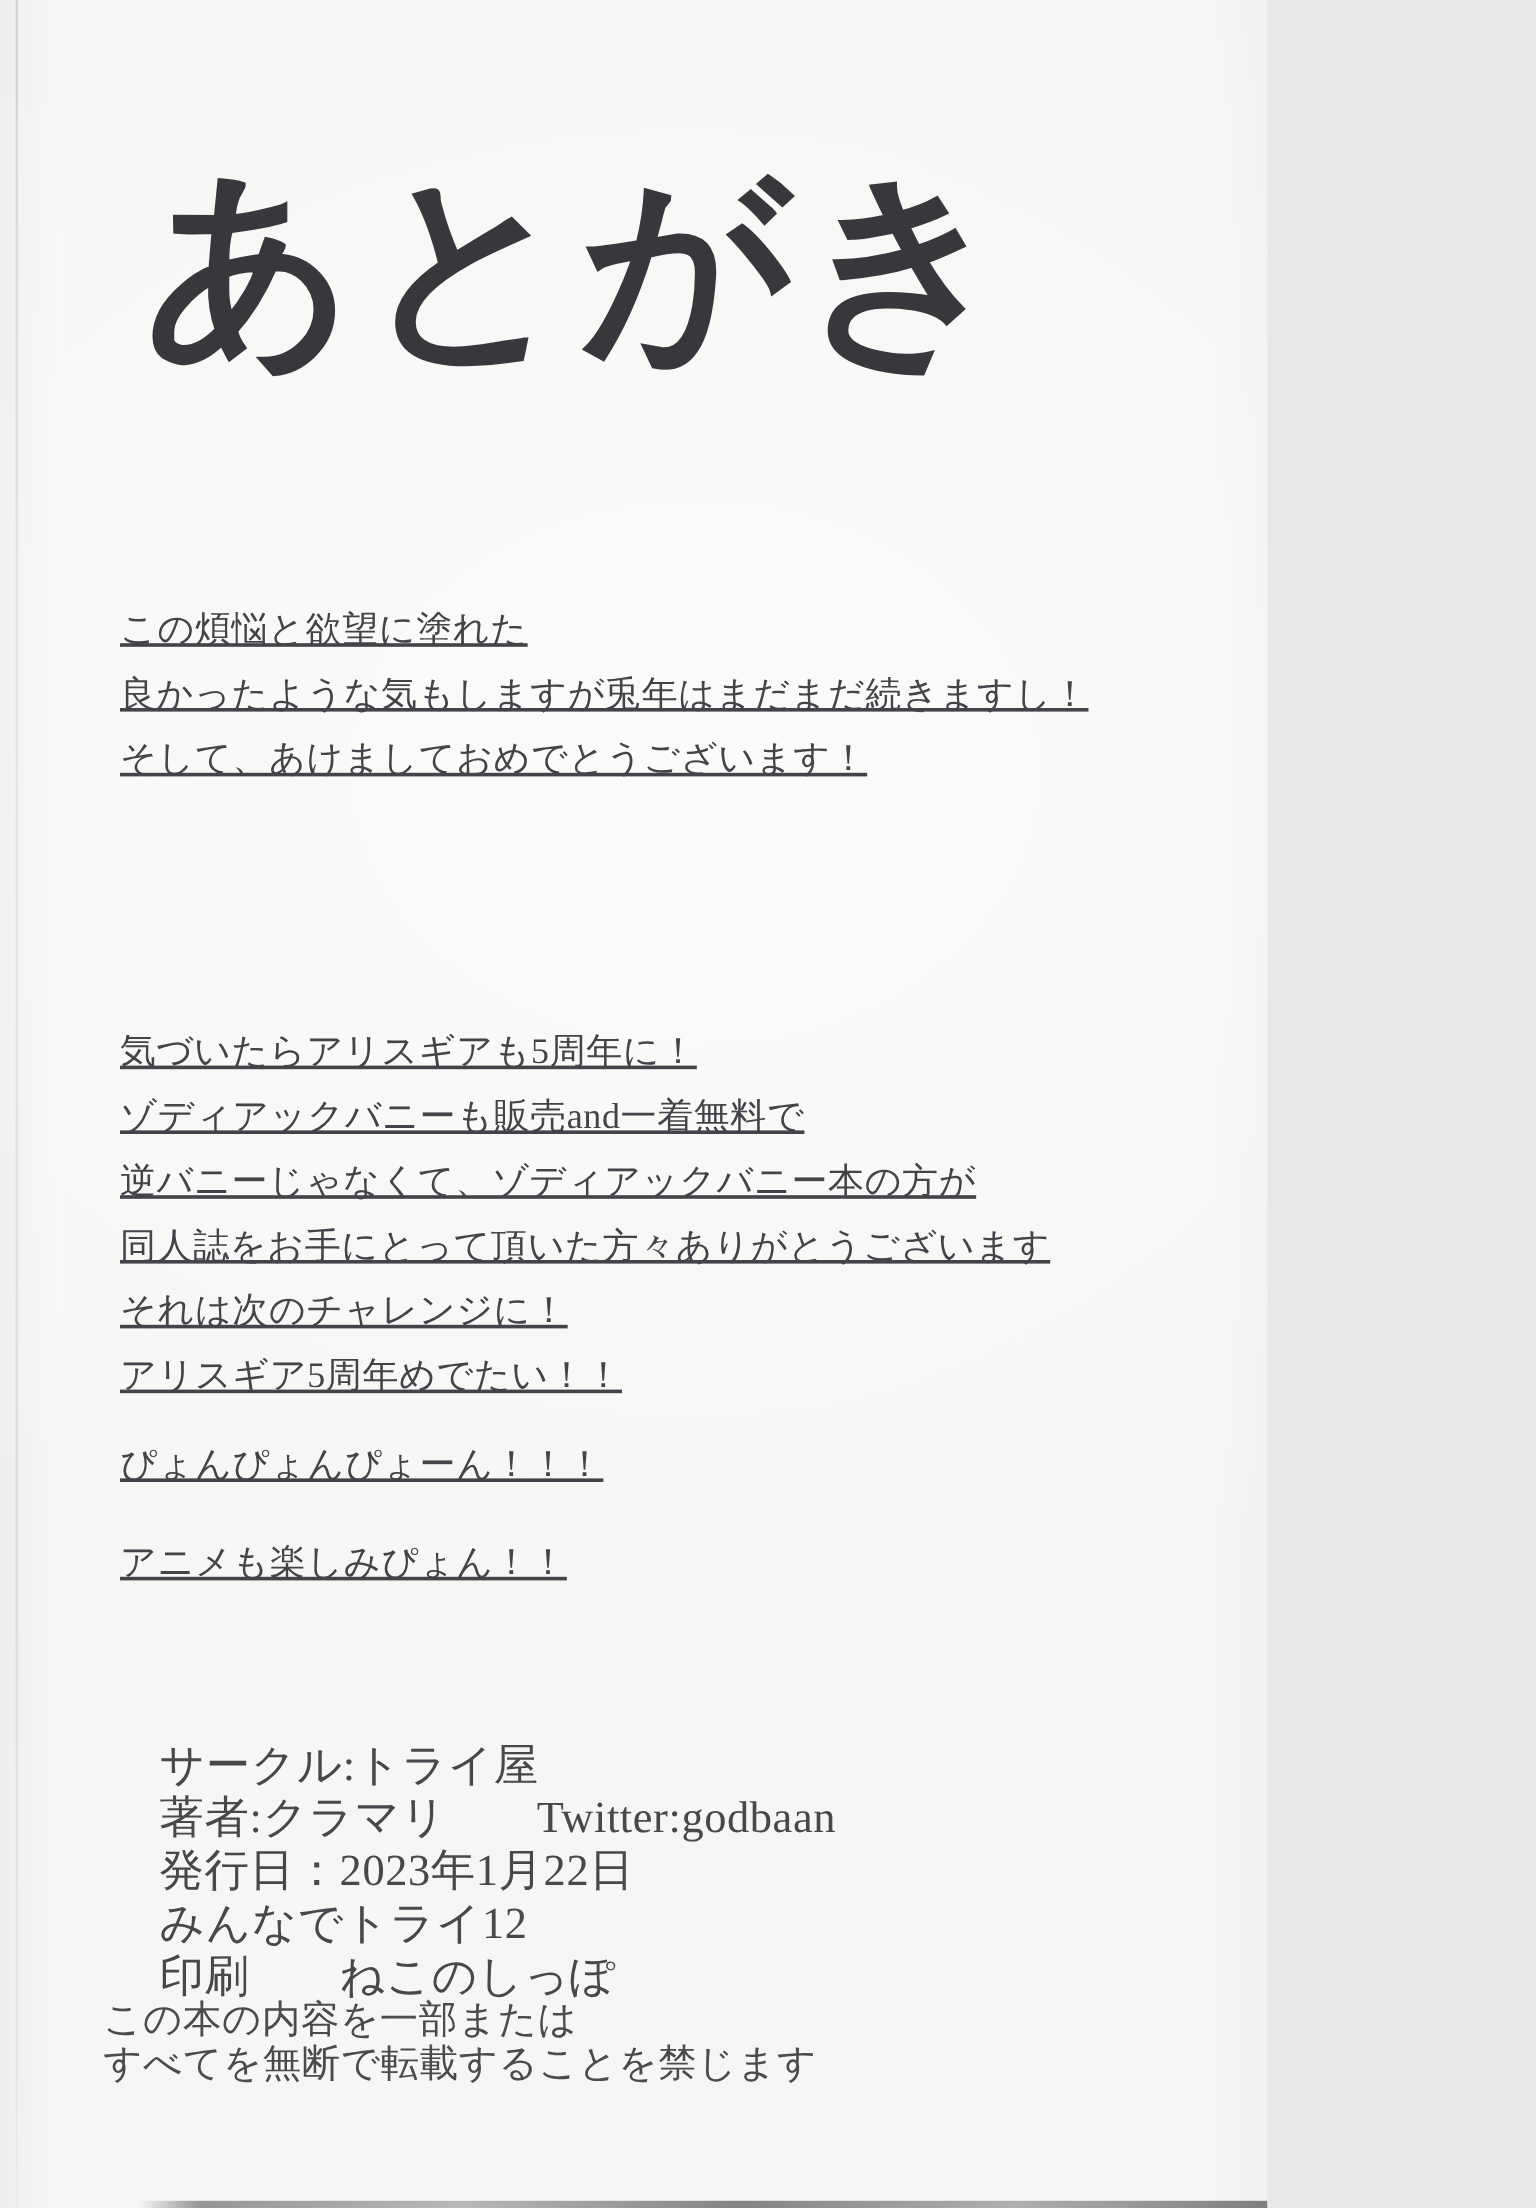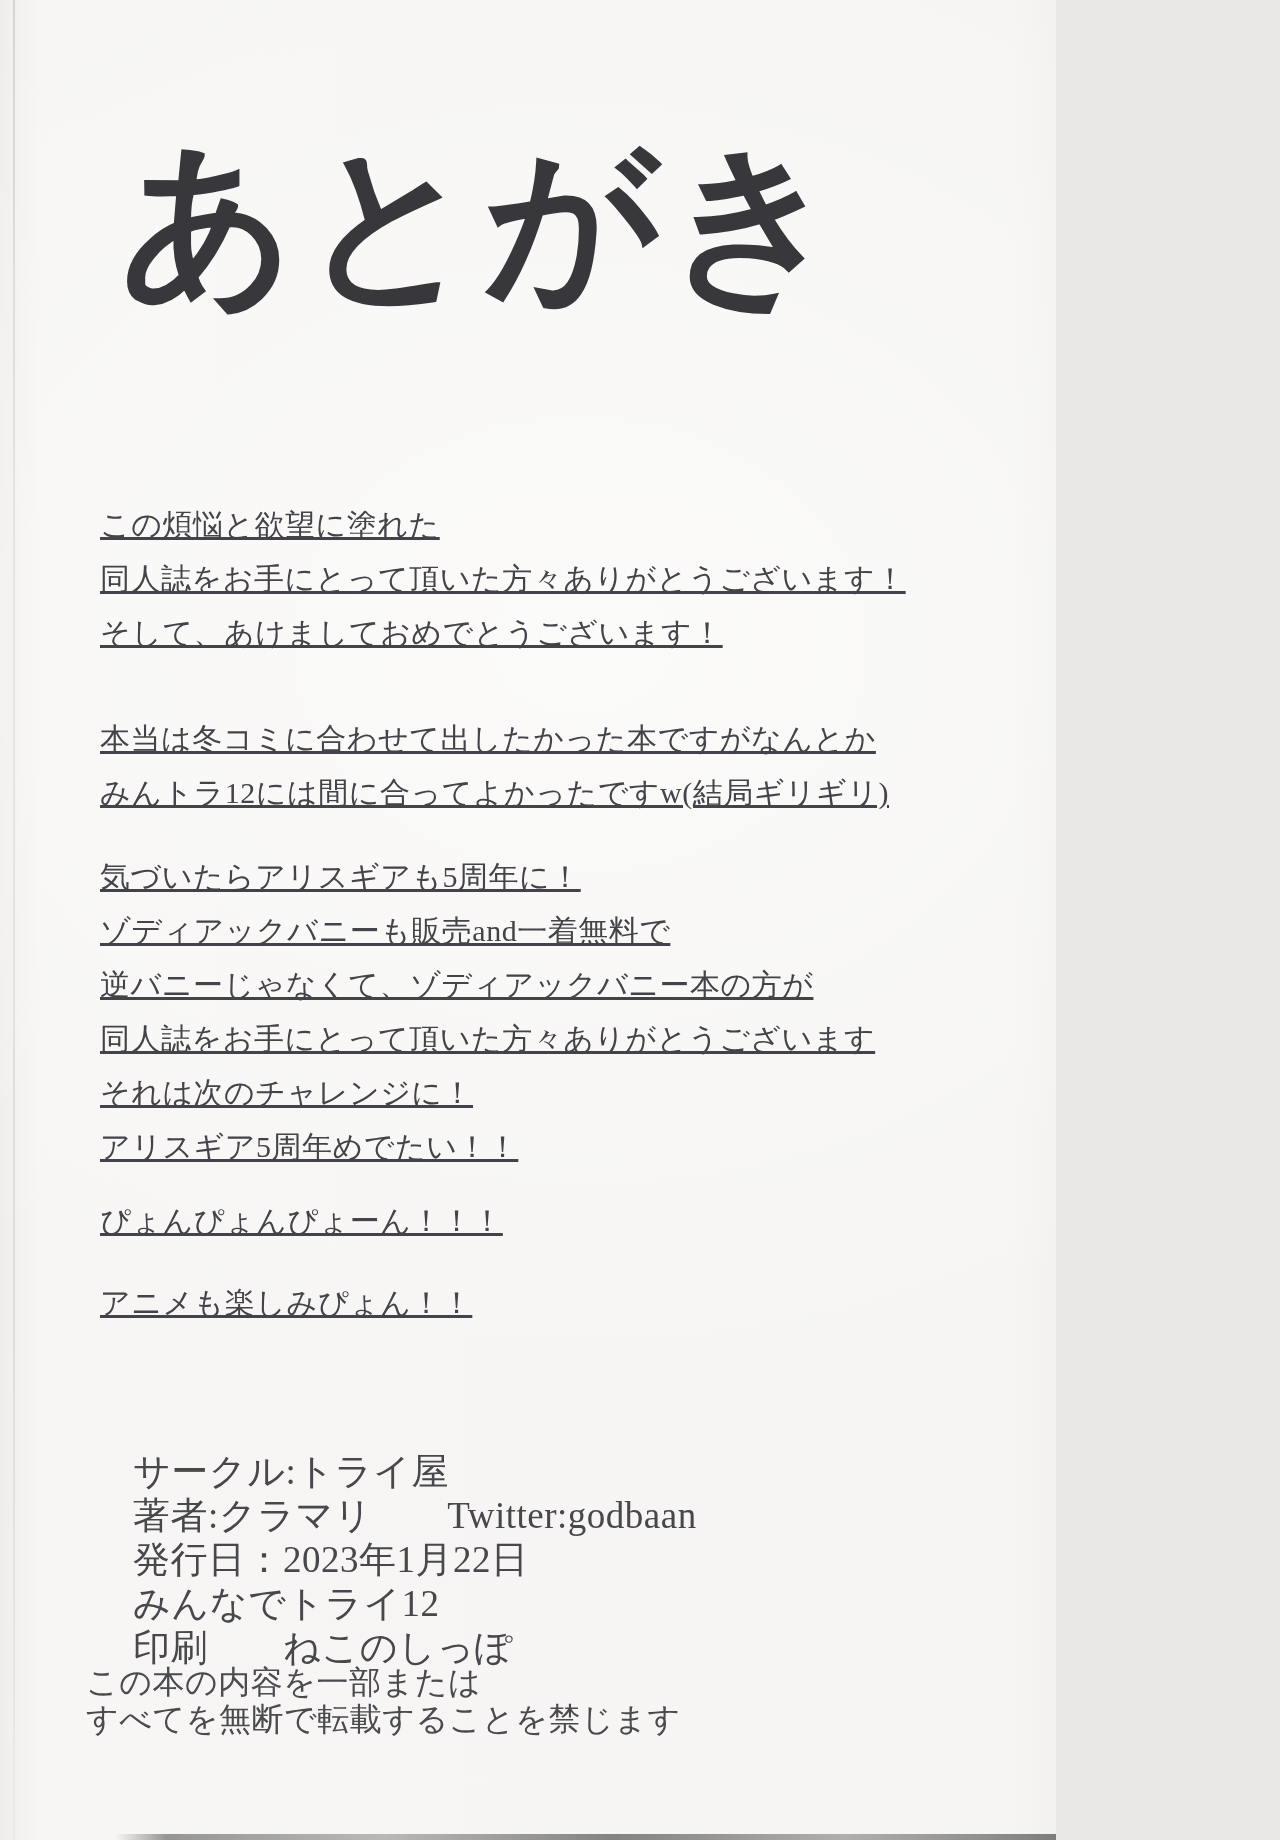--- a/index.html
+++ b/index.html
@@ -112,28 +112,24 @@
 <body>
 
 <div class="page">
 
   <div class="left-edge-line"></div>
 
   <h1 class="title">あとがき　！</h1>
 
   <p class="para para-thanks">
     <span class="ln">この煩悩と欲望に塗れた</span>
-    <span class="ln">同人誌をお手にとって頂いた方々ありがとうございます！</span>
+    <span class="ln">良かったような気もしますが兎年はまだまだ続きますし！</span>
     <span class="ln">そして、あけましておめでとうございます！</span>
   </p>
 
-  <p class="para para-comiket">
-    <span class="ln">本当は冬コミに合わせて出したかった本ですがなんとか</span>
-    <span class="ln">みんトラ12には間に合ってよかったですw(結局ギリギリ)</span>
-  </p>
 
   <p class="para para-anniversary">
     <span class="ln">気づいたらアリスギアも5周年に！</span>
     <span class="ln">ゾディアックバニーも販売and一着無料で</span>
     <span class="ln">逆バニーじゃなくて、ゾディアックバニー本の方が</span>
     <span class="ln">同人誌をお手にとって頂いた方々ありがとうございます</span>
     <span class="ln">それは次のチャレンジに！</span>
     <span class="ln">アリスギア5周年めでたい！！</span>
   </p>
 

